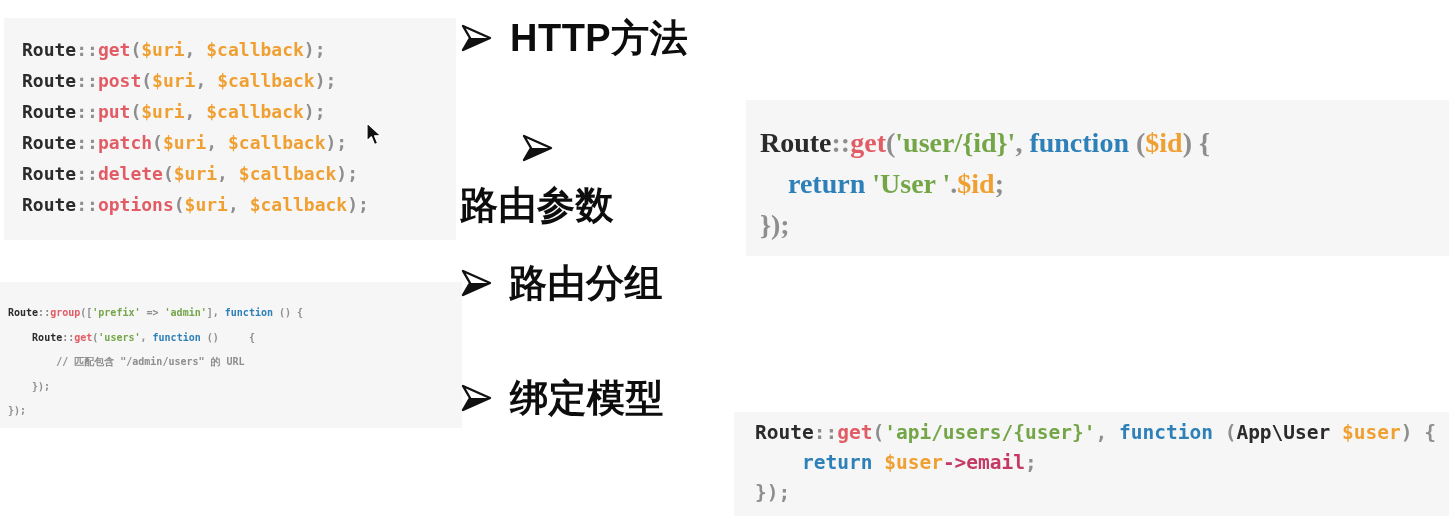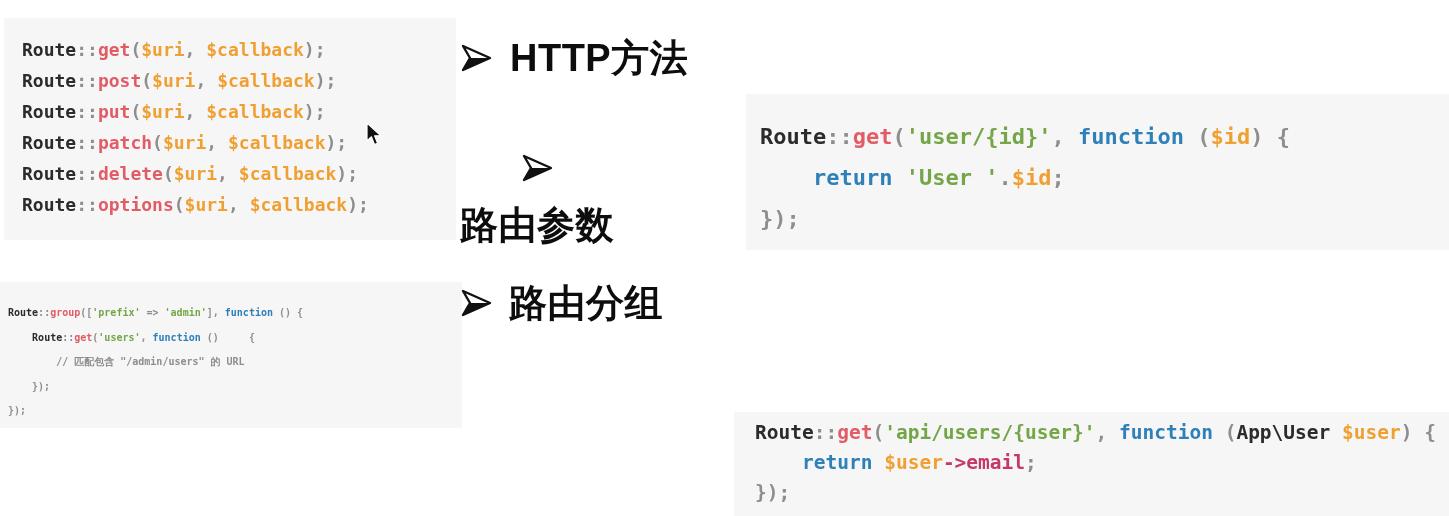--- a/index.html
+++ b/index.html
@@ -16,21 +16,21 @@
   .code-block {
     position: absolute;
     background: var(--c-code_bg);
     font-family: "DejaVu Sans Mono", "Liberation Mono", monospace;
     font-weight: bold;
     white-space: pre;
     box-sizing: border-box;
     overflow: hidden;
   }
   #block-http-methods  { left: 4px;     top: 0;    width: 452px; height: 222px; font-size: 18px;   line-height: 31px;   padding: 16px 0 0 18px; }
-  #block-route-params  { left: 746px; top: 72px; width: 703px; height: 156px; font-size: 22px;   line-height: 41px;   padding: 22px 0 0 14px; }
+  #block-route-params  { left: 746px; top: 72px; width: 703px; height: 156px; font-size: 28px;   line-height: 41px;   padding: 22px 0 0 14px; font-family: Liberation Serif, serif; }
   #block-route-group   { left: 0;     top: 272px; width: 462px; height: 146px; font-size: 10px;  line-height: 24.5px; padding: 19px 0 0 8px; }
   #block-model-binding { left: 734px; top: 392px; width: 715px; height: 117px; font-size: 19.5px; line-height: 30px;  padding: 6px 0 0 21px; }
 
   .code-line { white-space: pre; }
   .tok-plain    { color: var(--c-plain); }
   .tok-punct    { color: var(--c-punct); }
   .tok-method   { color: var(--c-method); }
   .tok-string   { color: var(--c-string); }
   .tok-keyword  { color: var(--c-keyword); }
   .tok-variable { color: var(--c-variable); }
@@ -38,21 +38,20 @@
   .tok-comment  { color: var(--c-comment); }
 
   
   .bullet-item {
     position: absolute;
     left: 460px;
     height: 50px;
     display: flex;
     align-items: center;
     gap: 17px;
-    margin-top: 20px;
   }
   #bullet-0 { top: 13px; }
   #bullet-1 { top: 133px; flex-direction: column; }
   #bullet-2 { top: 258px; gap: 16px; }
   #bullet-3 { top: 373px; }
   .bullet-arrow { width: 33px; height: 30px; flex: 0 0 auto; }
   .bullet-label {
     font-size: 38px;
     font-weight: 600;
     color: var(--c-bullet_text);
@@ -90,18 +89,25 @@
     </svg>
     <span class="bullet-label">路由参数</span>
   </div>
   <div class="bullet-item" id="bullet-2">
     <svg class="bullet-arrow" viewBox="0 0 33 30">
       <polygon points="3,3 30,15 3,27 10,15" fill="#ffffff" stroke="#111111" stroke-width="2.4" stroke-linejoin="round"></polygon>
       <polygon points="10,15 30,15 3,27" fill="#111111"></polygon>
     </svg>
     <span class="bullet-label">路由分组</span>
   </div>
+  <div class="bullet-item" id="bullet-3">
+    <svg class="bullet-arrow" viewBox="0 0 33 30">
+      <polygon points="3,3 30,15 3,27 10,15" fill="#ffffff" stroke="#111111" stroke-width="2.4" stroke-linejoin="round"></polygon>
+      <polygon points="10,15 30,15 3,27" fill="#111111"></polygon>
+    </svg>
+    <span class="bullet-label">绑定模型</span>
+  </div>
 
   <svg class="mouse-cursor" viewBox="0 0 17 24">
     <path d="M1,1 L1,19 L5.4,14.8 L8.4,22.5 L11.6,21.2 L8.6,13.8 L14.6,13.6 Z" fill="#111111" stroke="#ffffff" stroke-width="1.2" stroke-linejoin="round"></path>
   </svg>
 
 </div>
 
 </body></html>

